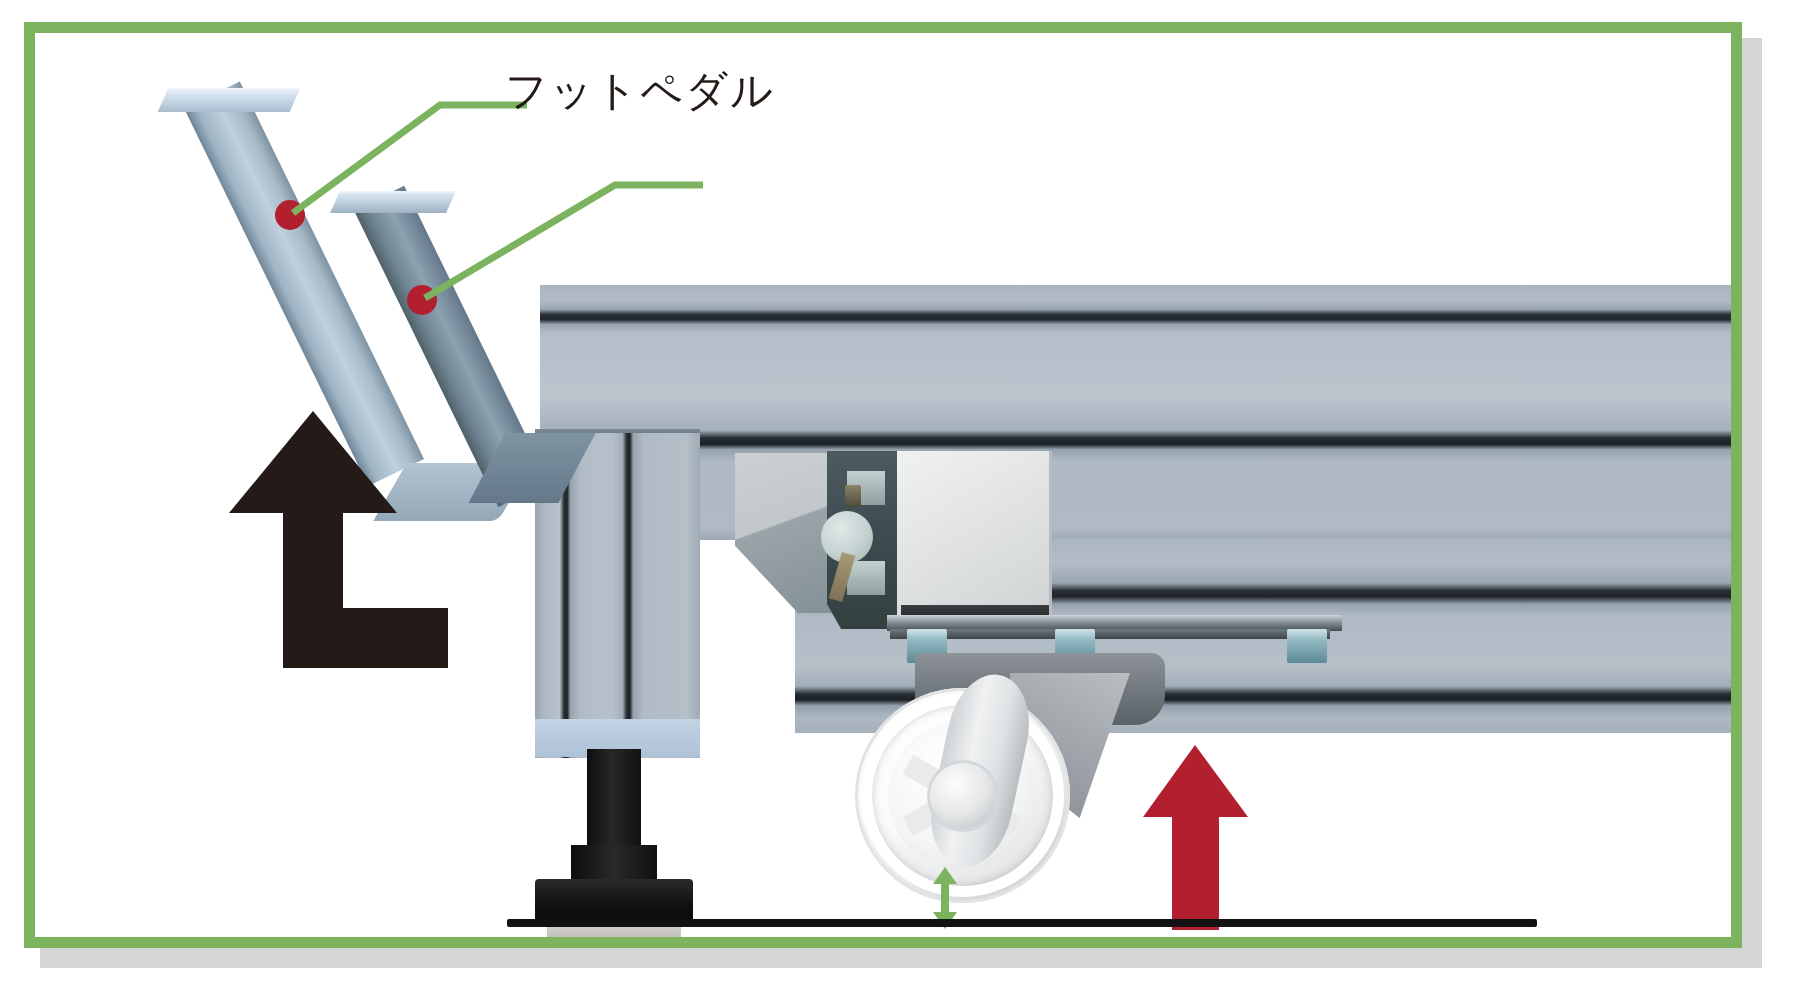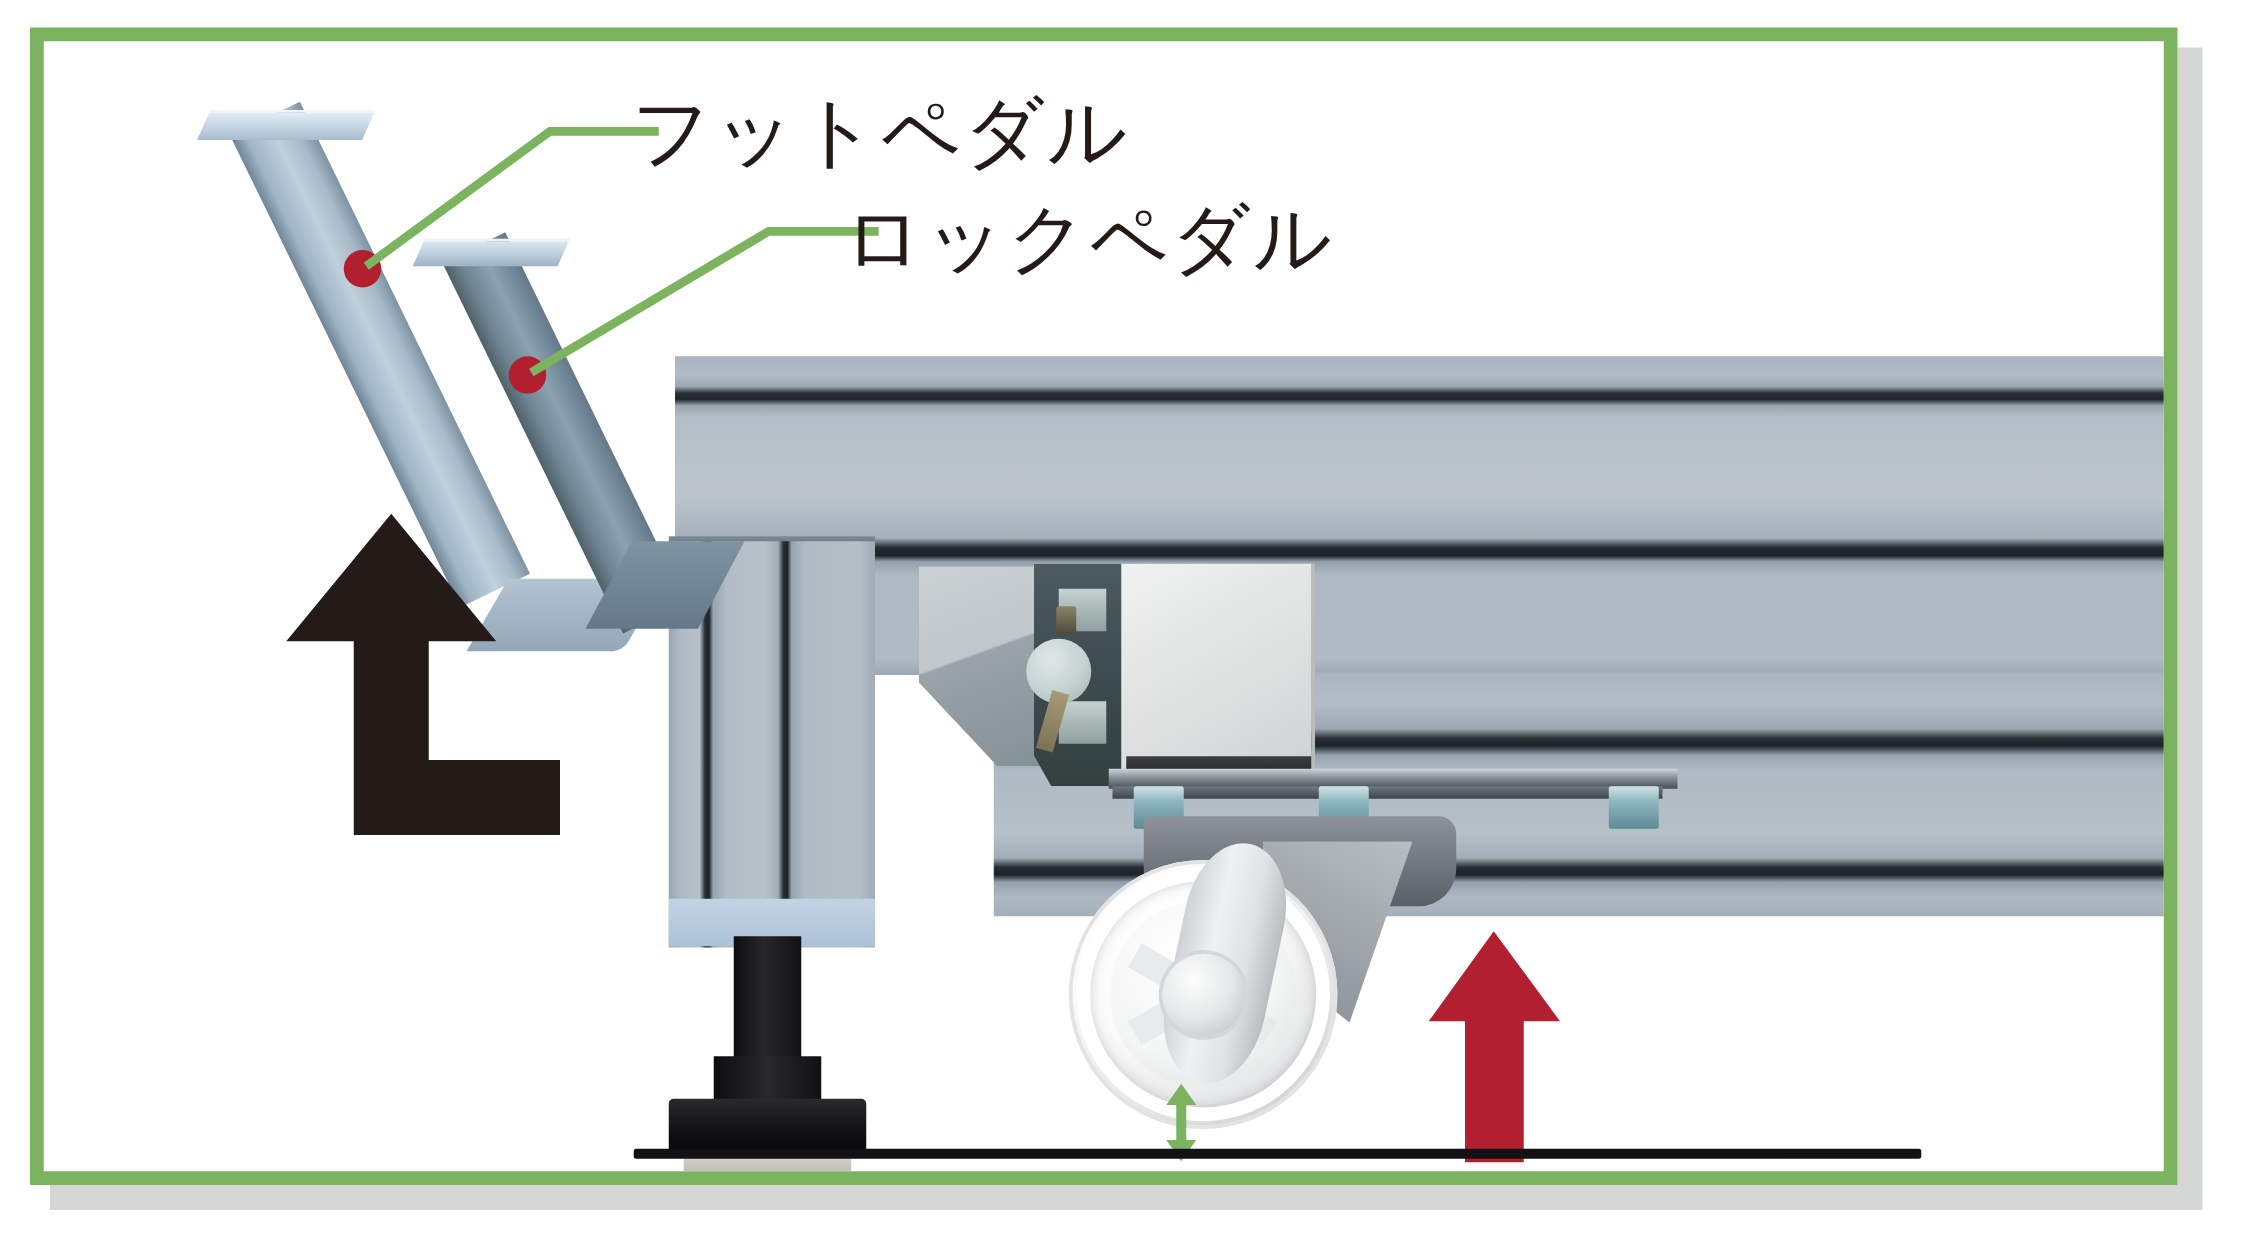--- a/index.html
+++ b/index.html
@@ -95,21 +95,21 @@
 
   
   .jp-label{
     position:absolute;
     color:#241a17;
     font-family:"DejaVu Sans","Liberation Sans",sans-serif;
     font-weight:400;
     letter-spacing:2px;
     white-space:nowrap;
   }
-  #label-foot{left:470px;top:30px;font-size:63px;}
+  #label-foot{left:470px;top:30px;font-size:42px;}
   #label-lock{left:640px;top:116px;font-size:62px;}
 
   
   .black-arrow{position:absolute;left:186px;top:370px;}
 
   
   .red-arrow{position:absolute;left:1108px;top:712px;}
 
   
   .beam{
@@ -405,21 +405,20 @@
 
     <div class="dot" style="left:240px;top:167px;"></div>
     <div class="dot" style="left:372px;top:252px;"></div>
 
     <svg class="leader" viewBox="0 0 1696 904">
       <polyline points="258,180 405,72 492,72" fill="none" stroke="#7cb35f" stroke-width="7"></polyline>
       <polyline points="390,265 580,152 668,152" fill="none" stroke="#7cb35f" stroke-width="7"></polyline>
     </svg>
 
     <div class="jp-label" id="label-foot">フットペダル</div>
-    <div class="jp-label" id="label-lock">ロックペダル</div>
 
     <svg class="black-arrow" width="235" height="265" viewBox="0 0 235 265">
       <path d="M62,265 L62,110 L8,110 L92,8 L176,110 L122,110 L122,205
                L227,205 L227,265 Z" fill="#241a17"></path>
     </svg>
 
     <svg class="red-arrow" width="105" height="185" viewBox="0 0 105 185">
       <path d="M52,0 L105,72 L76,72 L76,185 L29,185 L29,72 L0,72 Z" fill="#b2202f"></path>
     </svg>
 

